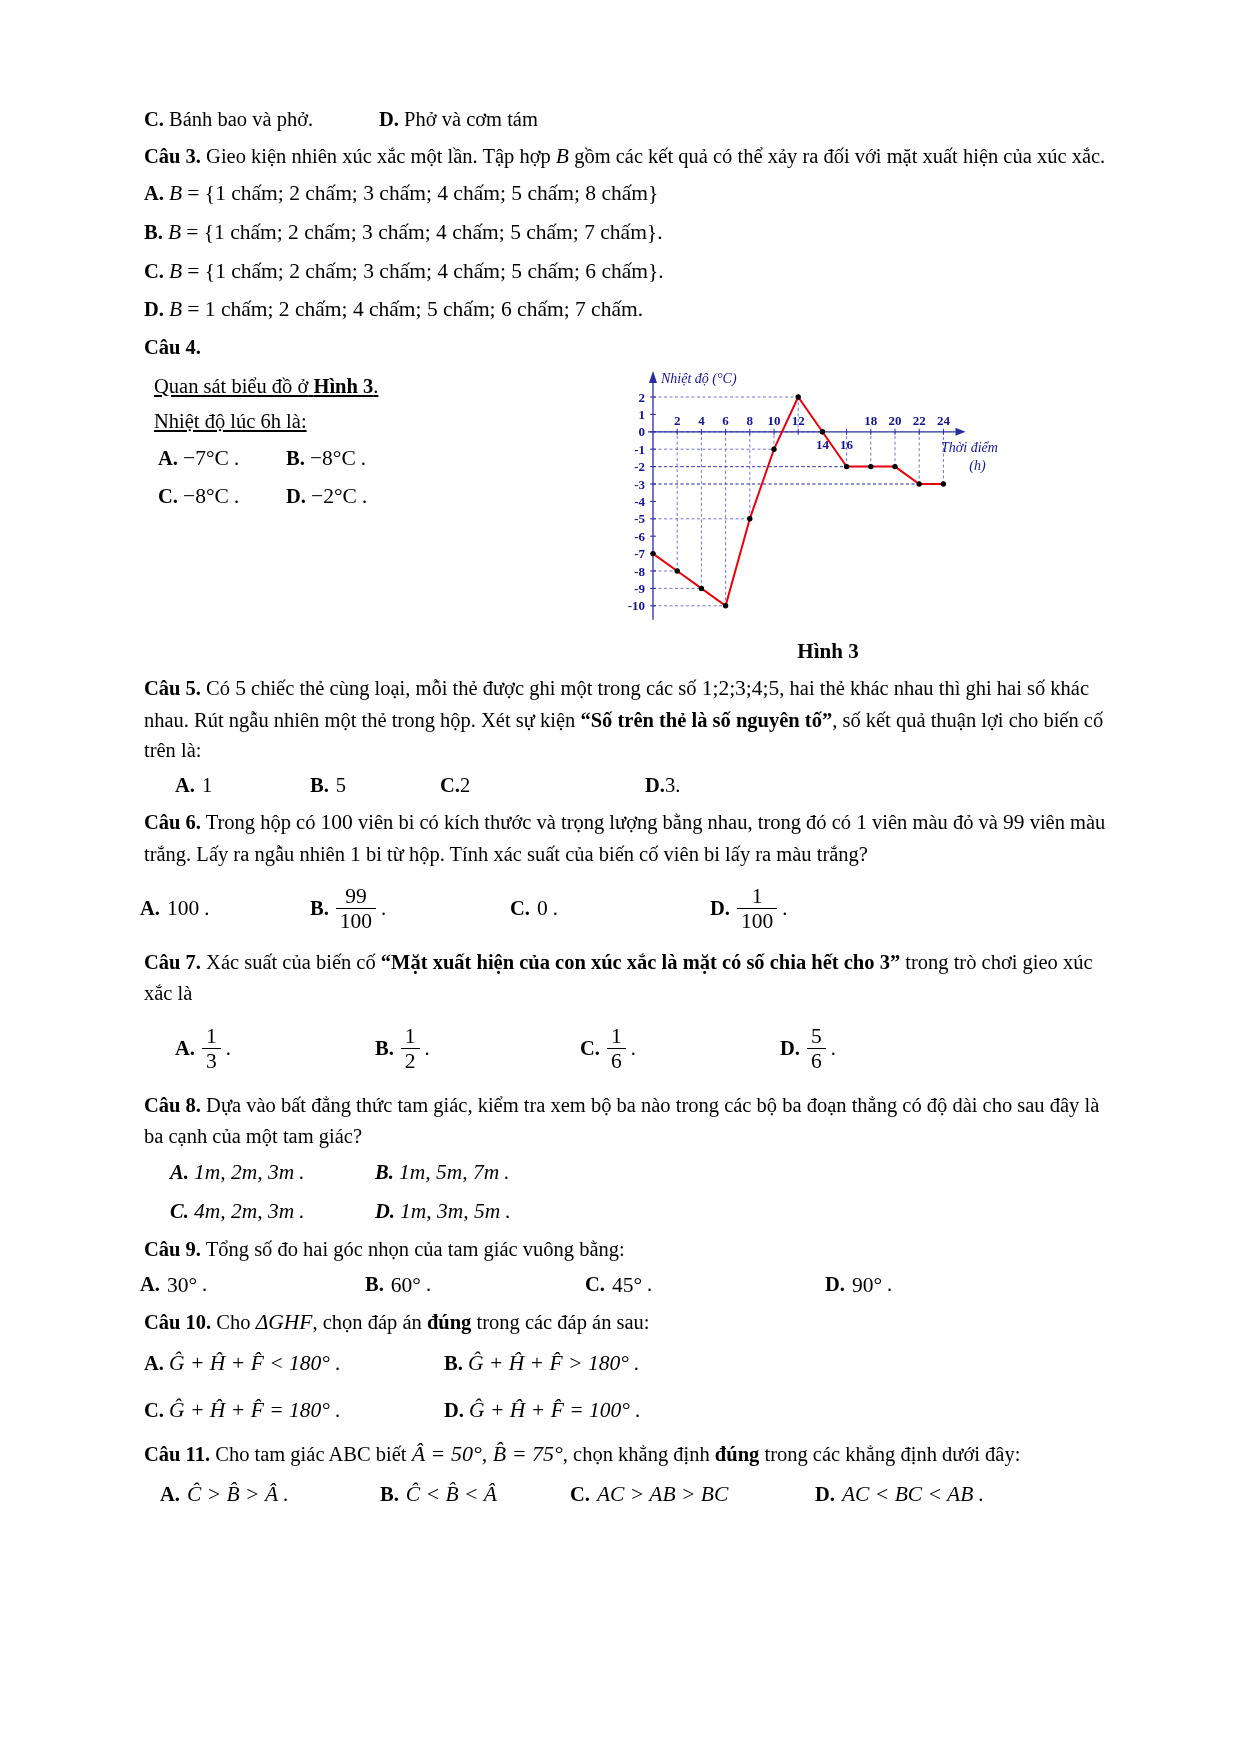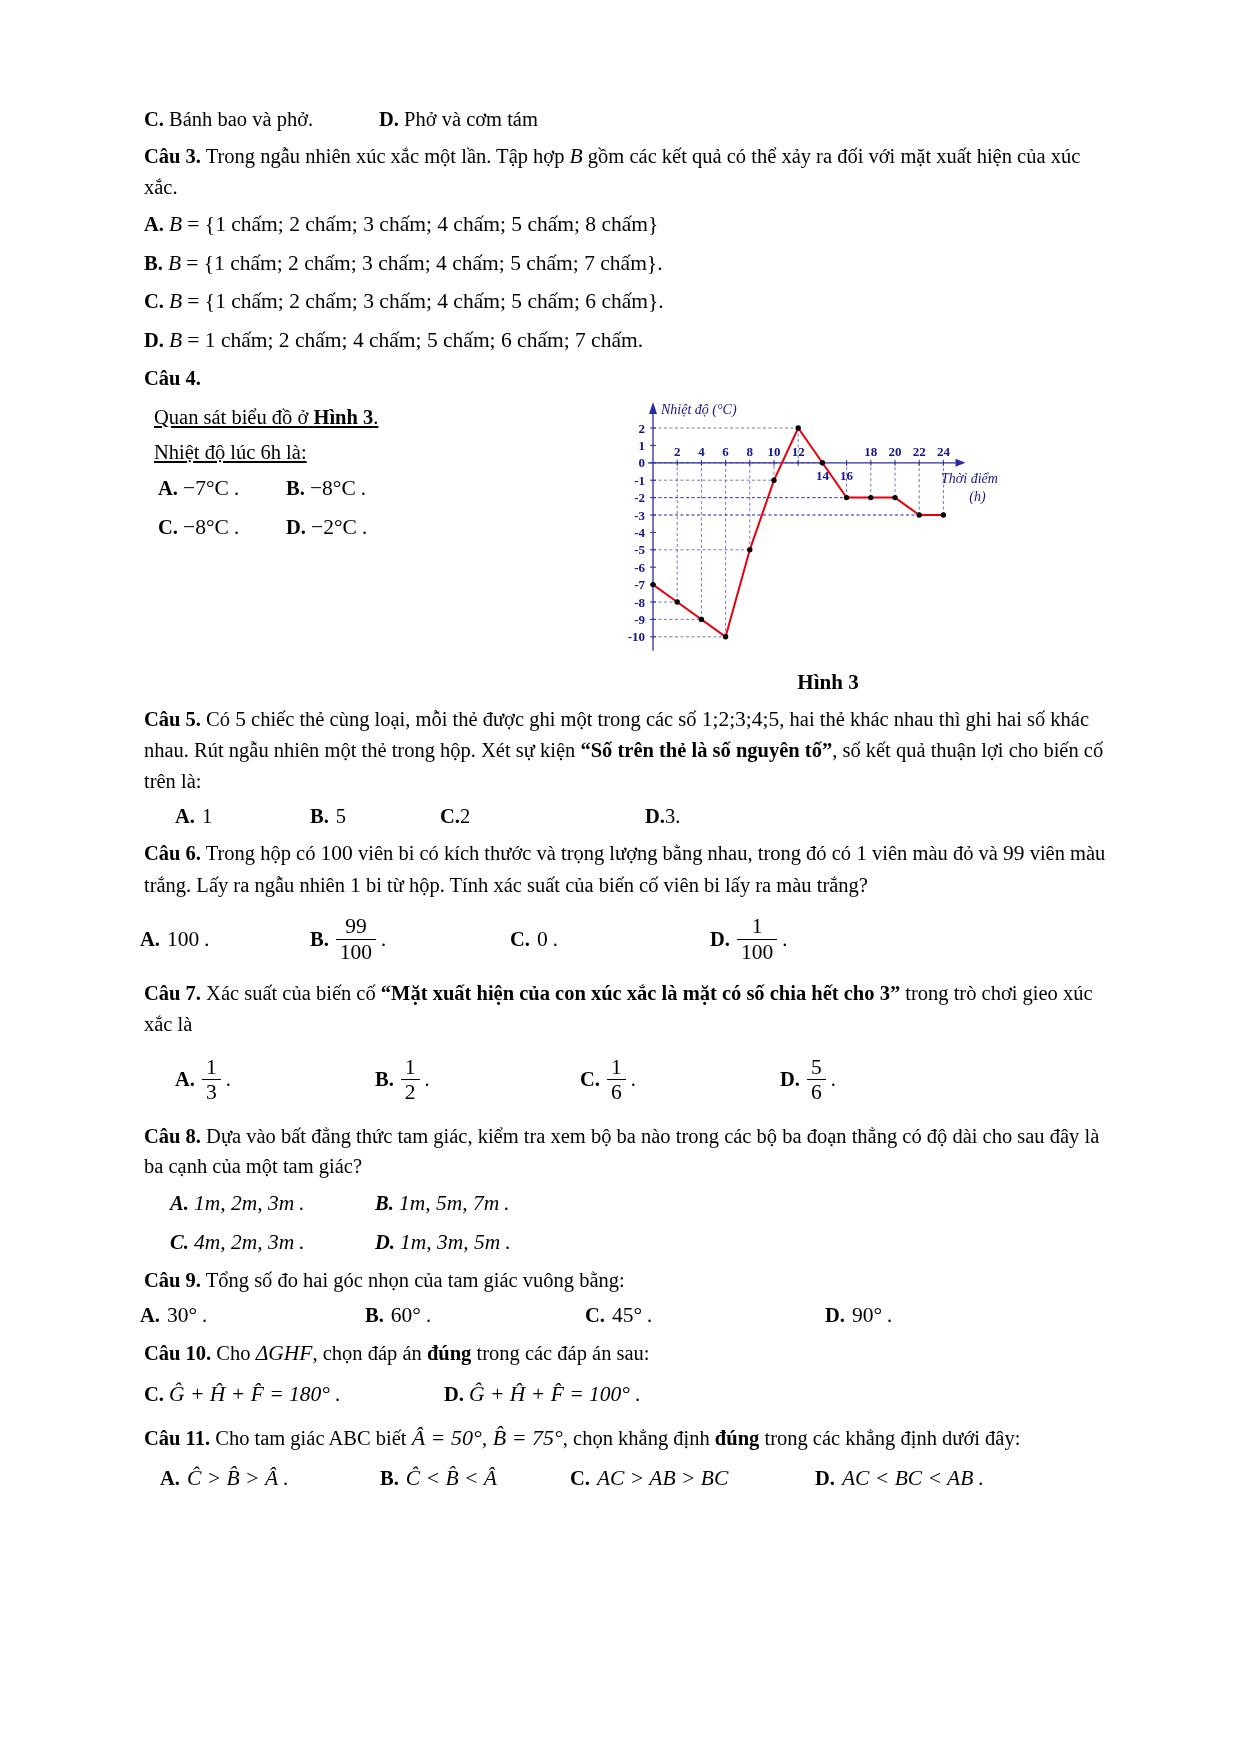--- a/index.html
+++ b/index.html
@@ -80,21 +80,21 @@
   .frac .num { display:block; border-bottom:1.4px solid #000; padding:0 4px; }
   .frac .den { display:block; padding:0 4px; }
 </style>
 </head>
 <body>
 
 <div class="page">
 
   <p><span class="pair-c"><b class="olabel">C.</b> <span>Bánh bao và phở.</span></span><span><b class="olabel">D.</b> <span>Phở và cơm tám</span></span></p>
 
-  <p class="question"><b class="qlabel">Câu 3.</b> <span>Trong ngẫu nhiên xúc xắc một lần. Tập hợp</span> <span class="math mvar">B</span> <span>gồm các kết quả có thể xảy ra đối với mặt xuất hiện của xúc xắc.</span></p>
+  <p class="question"><b class="qlabel">Câu 3.</b> <span>Gieo kiện nhiên xúc xắc một lần. Tập hợp</span> <span class="math mvar">B</span> <span>gồm các kết quả có thể xảy ra đối với mặt xuất hiện của xúc xắc.</span></p>
   <p class="opt-line"><b class="olabel">A.</b> <span class="math mvar">B</span> <span class="math">= {1 chấm; 2 chấm; 3 chấm; 4 chấm; 5 chấm; 8 chấm}</span></p>
   <p class="opt-line"><b class="olabel">B.</b> <span class="math mvar">B</span> <span class="math">= {1 chấm; 2 chấm; 3 chấm; 4 chấm; 5 chấm; 7 chấm}.</span></p>
   <p class="opt-line"><b class="olabel">C.</b> <span class="math mvar">B</span> <span class="math">= {1 chấm; 2 chấm; 3 chấm; 4 chấm; 5 chấm; 6 chấm}.</span></p>
   <p class="opt-line"><b class="olabel">D.</b> <span class="math mvar">B</span> <span class="math">= 1 chấm; 2 chấm; 4 chấm; 5 chấm; 6 chấm; 7 chấm.</span></p>
 
   <p class="question"><b class="qlabel">Câu 4.</b></p>
   <div class="q4-row">
     <div class="q4-left">
       <p><span>Quan sát biểu đồ ở</span> <b>Hình 3</b><span>.</span></p>
       <p>Nhiệt độ lúc 6h là:</p>
@@ -311,20 +311,21 @@
         <span class="suff">.</span>
       </span>
     <span>
         <b class="olabel">D.</b>
         <span class="math">90°</span>
         <span class="suff">.</span>
       </span>
   </div>
 
   <p class="question"><b class="qlabel">Câu 10.</b> <span>Cho</span> <span class="math mvar">ΔGHF</span><span>, chọn đáp án</span> <b>đúng</b> <span>trong các đáp án sau:</span></p>
+  <p class="q10-line"><span class="pair first"><b class="olabel">A.</b> <span class="math mvar">Ĝ + Ĥ + F̂ &lt; 180°</span><span class="suff">.</span></span><span class="pair"><b class="olabel">B.</b> <span class="math mvar">Ĝ + Ĥ + F̂ &gt; 180°</span><span class="suff">.</span></span></p>
   <p class="q10-line"><span class="pair first"><b class="olabel">C.</b> <span class="math mvar">Ĝ + Ĥ + F̂ = 180°</span><span class="suff">.</span></span><span class="pair"><b class="olabel">D.</b> <span class="math mvar">Ĝ + Ĥ + F̂ = 100°</span><span class="suff">.</span></span></p>
 
   <p class="question"><b class="qlabel">Câu 11.</b> <span>Cho tam giác ABC biết</span> <span class="math mvar small-math">Â = 50°, B̂ = 75°</span><span>, chọn khẳng định</span> <b>đúng</b> <span>trong các khẳng định dưới đây:</span></p>
   <div class="row q11-row">
     <span>
         <b class="olabel">A.</b>
         <span class="math mvar">Ĉ &gt; B̂ &gt; Â</span>
         <span class="suff">.</span>
       </span>
     <span>

